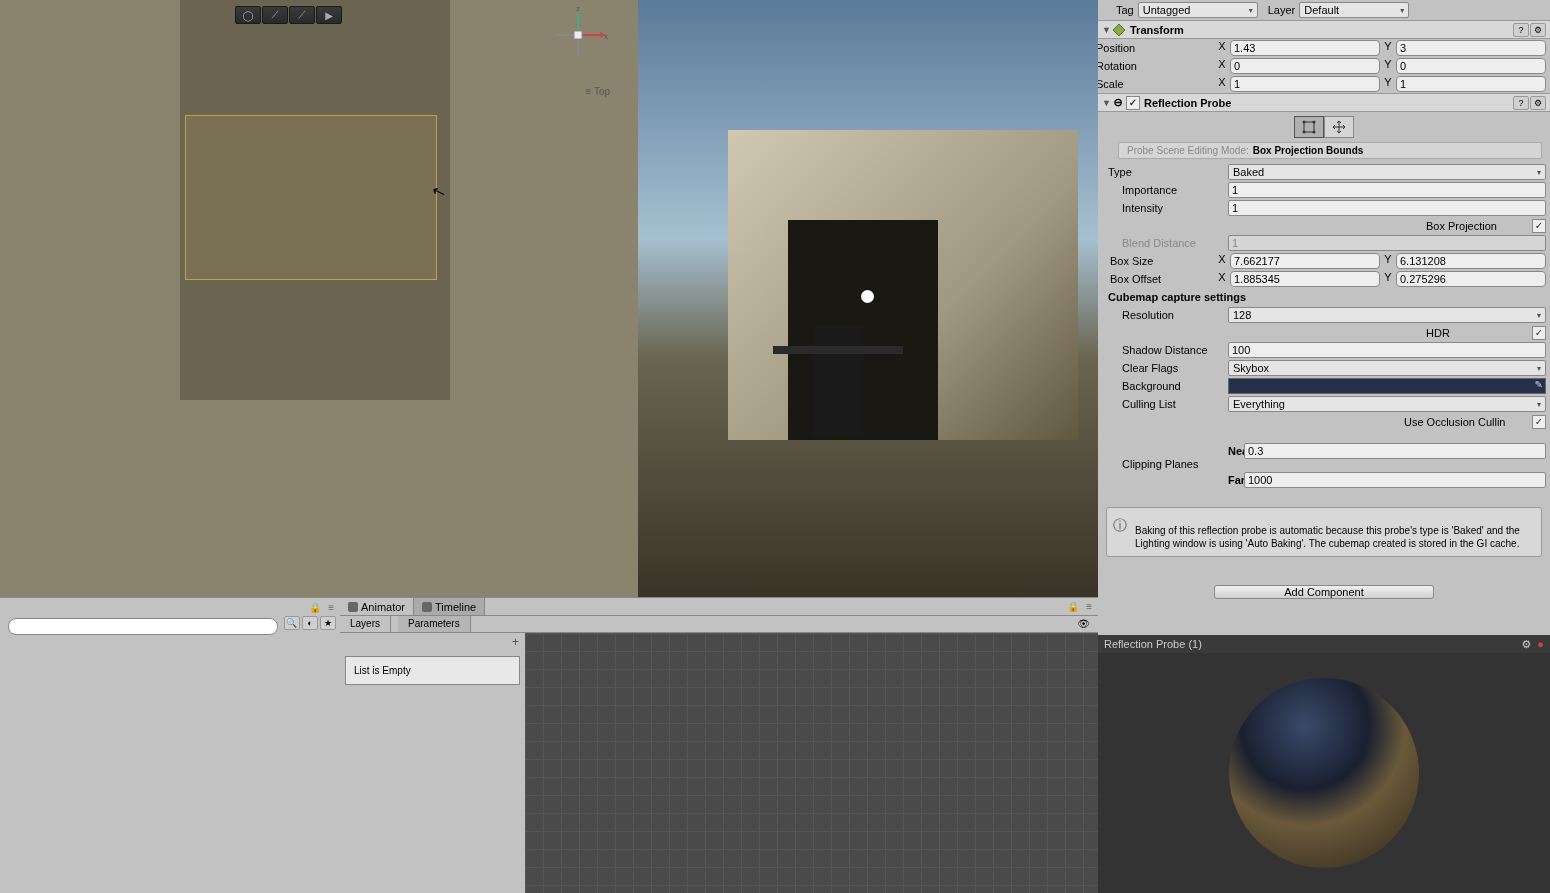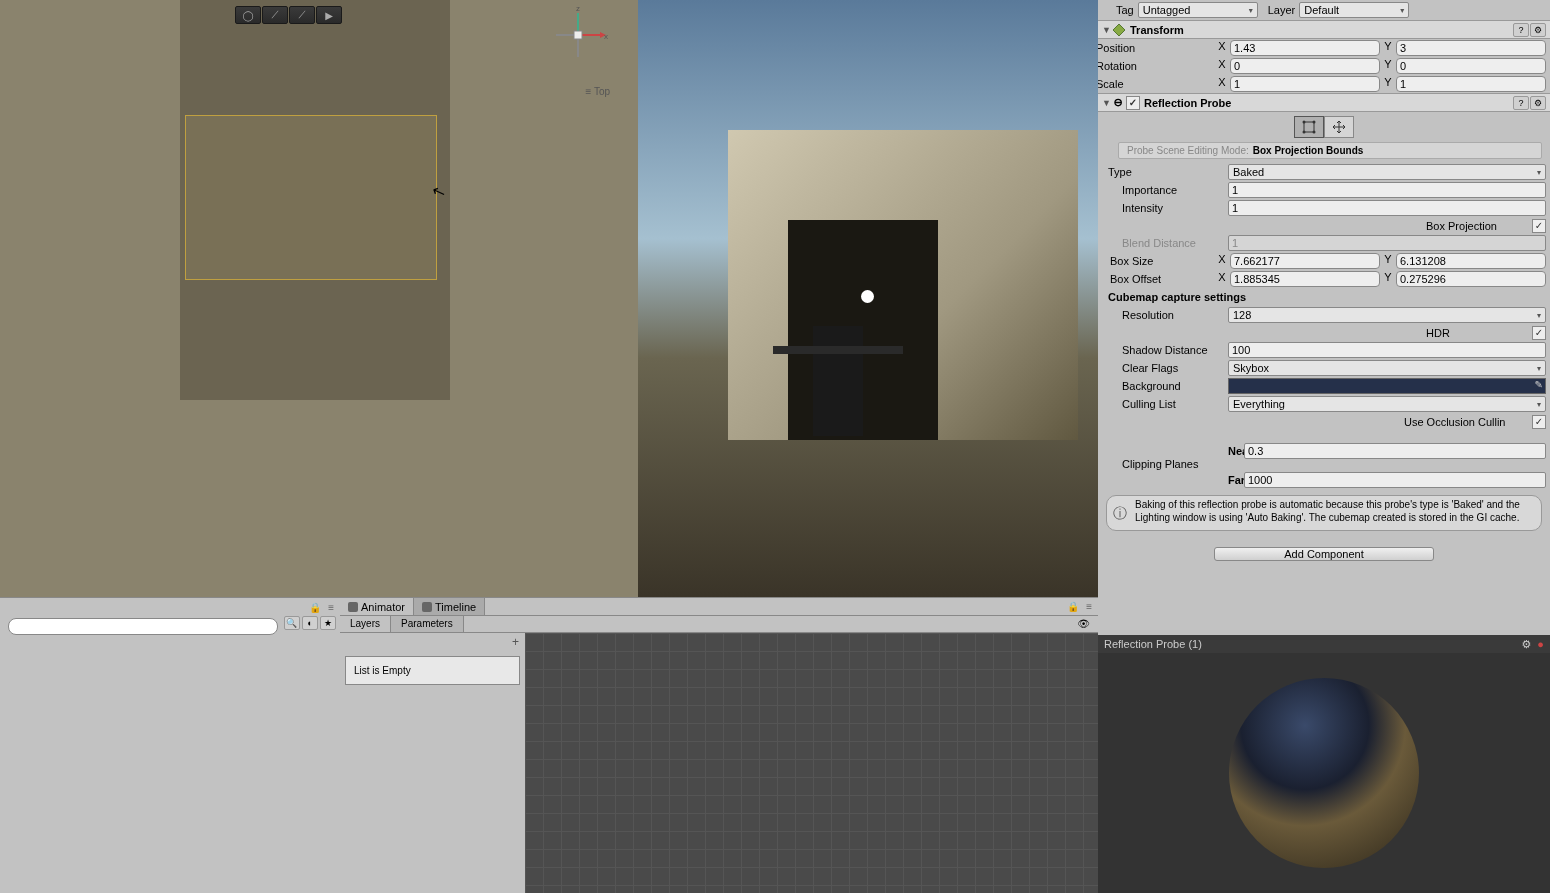--- a/index.html
+++ b/index.html
@@ -21,21 +21,21 @@
 .project-panel { width: 340px; background: #c2c2c2; position: relative; }
 .project-header { display: flex; justify-content: flex-end; padding: 2px 6px; gap: 2px; height: 18px; align-items: center; }
 .project-search { margin: 2px 4px; height: 17px; background: #fff; border: 1px solid #888; border-radius: 8px; }
 
 .animator-panel { flex: 1; background: #c2c2c2; display: flex; flex-direction: column; }
 .tabs { display: flex; height: 18px; border-bottom: 1px solid #888; }
 .tab { padding: 2px 8px; font-size: 11px; background: #aaa; border-right: 1px solid #888; display: flex; align-items: center; gap: 3px; }
 .tab.active { background: #c2c2c2; }
 .tab-icon { width: 10px; height: 10px; background: #666; border-radius: 2px; }
 
-.sub-tabs { display: flex; height: 17px; border-bottom: 1px solid #888; font-size: 10px; }
+.sub-tabs { display: flex; height: 17px; border-bottom: 1px solid #888; font-size: 10px; gap: 7px; }
 .sub-tab { padding: 2px 10px; background: #b5b5b5; border-right: 1px solid #888; cursor: pointer; }
 .sub-tab.active { background: #c2c2c2; }
 .eye-icon { margin-left: auto; padding: 2px 8px; }
 
 .animator-body { flex: 1; display: flex; }
 .layers-list { width: 185px; background: #c2c2c2; }
 .layer-item { margin: 5px; padding: 8px; background: #e8e8e8; border: 1px solid #888; font-size: 10px; }
 .animator-graph { flex: 1; background: #4a4a4a; background-image: linear-gradient(#555 1px, transparent 1px), linear-gradient(90deg, #555 1px, transparent 1px); background-size: 18px 18px; }
 .add-layer { text-align: right; padding: 2px 6px; font-size: 12px; color: #555; }
 
@@ -52,21 +52,21 @@
 .xyz-group { display: flex; flex: 1; gap: 2px; }
 .xyz-label { width: 12px; text-align: center; }
 .xyz-input { flex: 1; background: #eee; border: 1px solid #888; border-radius: 4px; height: 16px; padding: 0 3px; font-size: 11px; min-width: 0; }
 .dropdown { flex: 1; background: #e5e5e5; border: 1px solid #888; border-radius: 2px; height: 16px; padding: 0 4px; font-size: 11px; display: flex; align-items: center; justify-content: space-between; }
 .dropdown::after { content: "▾"; font-size: 8px; color: #555; }
 .checkbox { width: 14px; height: 14px; background: #eee; border: 1px solid #888; display: flex; align-items: center; justify-content: center; font-size: 10px; color: #333; }
 .toggle-buttons { display: flex; justify-content: center; padding: 4px; }
 .toggle-btn { width: 30px; height: 22px; background: #d5d5d5; border: 1px solid #888; display: flex; align-items: center; justify-content: center; }
 .toggle-btn.active { background: #b0b0b0; border-color: #555; }
 .section-label { font-weight: bold; padding: 3px 10px; font-size: 11px; }
-.info-box { margin: 6px 8px; padding: 2px 8px 6px 28px; background: #d8d8d8; border: 1px solid #999; border-radius: 10px; font-size: 10px; line-height: 1.3; position: relative; }
+.info-box { margin: 18px 8px; padding: 16px 8px 6px 28px; background: #d8d8d8; border: 1px solid #999; border-radius: 3px; font-size: 10px; line-height: 1.3; position: relative; }
 .info-box::before { content: "ⓘ"; position: absolute; left: 6px; top: 8px; font-size: 14px; color: #555; }
 .add-component-btn { display: block; margin: 10px auto; width: 220px; height: 14px; background: linear-gradient(#f0f0f0,#d0d0d0); border: 1px solid #888; border-radius: 3px; font-size: 11px; }
 .disabled-label { color: #888; }
 .color-field { flex: 1; background: #25304a; border: 1px solid #666; height: 16px; position: relative; }
 .color-field::after { content: "✎"; position: absolute; right: 2px; top: 0; font-size: 10px; color: #ccc; }
 
 .preview-header { background: #3a3a3a; color: #ccc; padding: 2px 6px; font-size: 11px; display: flex; justify-content: space-between; align-items: center; height: 18px; }
 .preview-header .icons { display: flex; gap: 6px; }
 .preview-body { flex: 1; background: #333; display: flex; align-items: center; justify-content: center; min-height: 240px; }
 .cubemap-preview { width: 190px; height: 190px; border-radius: 50%; background: radial-gradient(circle at 40% 25%, #3a4a6a 0%, #1a2030 35%, #6a5a3a 55%, #2a2418 100%); }

